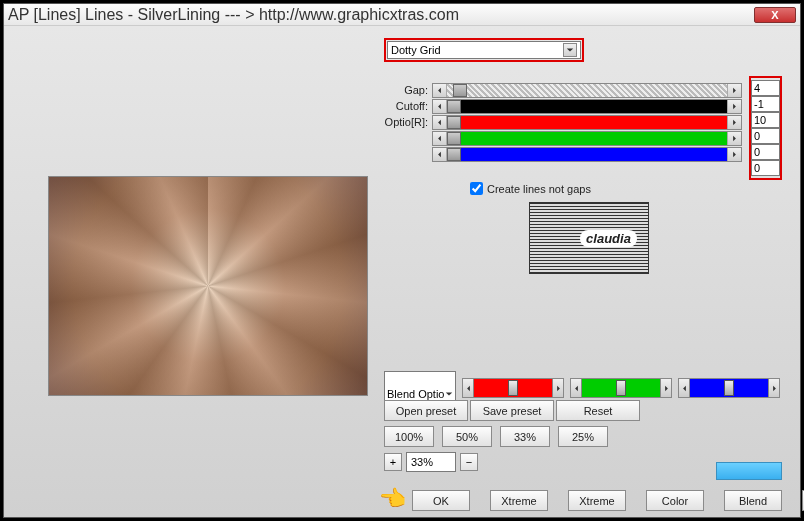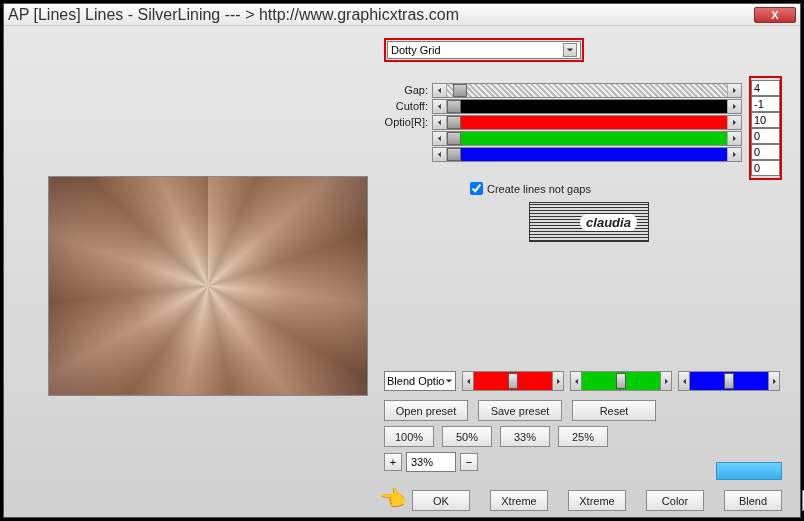--- a/index.html
+++ b/index.html
@@ -43,35 +43,35 @@
   .sbar .arrow-l, .sbar .arrow-r { width: 14px; height: 100%; background: linear-gradient(#f0f0f0,#d0d0d0); display:flex;align-items:center;justify-content:center;border-right:1px solid #aaa;}
   .sbar .arrow-r{border-right:none;border-left:1px solid #aaa;}
   .sbar .track { flex:1; height:100%; position:relative; }
   .sbar .thumb { position:absolute; top:0; width:14px; height:100%; background:linear-gradient(#ccc,#999); border:1px solid #666;}
   .valbox-col { position: absolute; left: 745px; top: 50px; width: 33px; border: 2px solid #d00; padding: 2px 0; }
   .valbox { width: 29px; height: 16px; margin: 0 auto; background: #fff; border: 1px solid #7a7a7a; font-size: 11px; padding: 0 2px; line-height: 14px; }
 
   .checkbox-row { position:absolute; left:448px; top:156px; display:flex; align-items:center; gap:4px; color:#222;margin-left:18px; }
   .checkbox-row input { width:13px; height:13px; }
 
-  .logo { position:absolute; left:525px; top:176px; width:120px; height:40px; border:1px solid #333; background:
+  .logo { position:absolute; left:525px; top:176px; width:120px; height:72px; border:1px solid #333; background:
     repeating-linear-gradient(0deg, #333 0 1px, #ddd 1px 3px);
     display:flex;align-items:center;justify-content:center;padding-left:39px; }
   .logo span { background:#fff; padding:1px 6px; border-radius:8px; font-style:italic; font-weight:bold; font-size:13px; color:#222;}
 
   .blend-row { position:absolute; left:380px; top:345px; display:flex; gap:6px; align-items:center; }
-  .blend-dd { width:72px; height:20px; background:#fff; border:1px solid #7a7a7a; display:flex; align-items:center; padding:0 2px; overflow:hidden; white-space:nowrap;}
+  .blend-dd { width:72px; height:20px; background:#fff; border:1px solid #7a7a7a; display:flex; padding:16px 2px; overflow:hidden; white-space:nowrap;}
   .blend-dd .dd-arrow{margin-left:auto;}
   .cslider { width:102px; height:20px; display:flex; align-items:center; }
   .cslider .cbtn { width:12px; height:100%; background:linear-gradient(#f0f0f0,#ccc); border:1px solid #888; display:flex;align-items:center;justify-content:center;}
   .cslider .ctrack { flex:1; height:100%; position:relative; border-top:1px solid #888;border-bottom:1px solid #888;}
   .cslider .cthumb { position:absolute; left:44%; top:1px; width:10px; height:16px; background:linear-gradient(#eee,#aaa); border:1px solid #555;}
 
   .btn { height:21px; background:linear-gradient(#fdfdfd,#e2e2e2); border:1px solid #8a8a8a; display:inline-flex; align-items:center; justify-content:center; padding:0 8px; cursor:pointer; color:#222; }
-  .row2 { position:absolute; left:380px; top:374px; display:flex; gap:10px; }
+  .row2 { position:absolute; left:380px; top:374px; display:flex; gap:2px; }
   .row2 .btn { width:84px; }
   .row3 { position:absolute; left:380px; top:400px; display:flex; gap:8px; }
   .row3 .btn { width:50px; }
   .zoom-row { position:absolute; left:380px; top:426px; display:flex; gap:4px; align-items:center;}
   .zoom-row .sq { width:18px; height:18px; background:linear-gradient(#fdfdfd,#e2e2e2); border:1px solid #8a8a8a; display:flex;align-items:center;justify-content:center;}
   .zoom-row .zval { width:50px; height:20px; background:#fff; border:1px solid #7a7a7a; padding:0 4px; line-height:18px;}
 
   .color-swatch { position:absolute; left:712px; top:436px; width:66px; height:18px; background:linear-gradient(#6bd0ff,#3ab0f0); border:1px solid #3a90c0;}
 
   .row5 { position:absolute; left:408px; top:464px; display:flex; gap:20px;justify-content:flex-end; }

